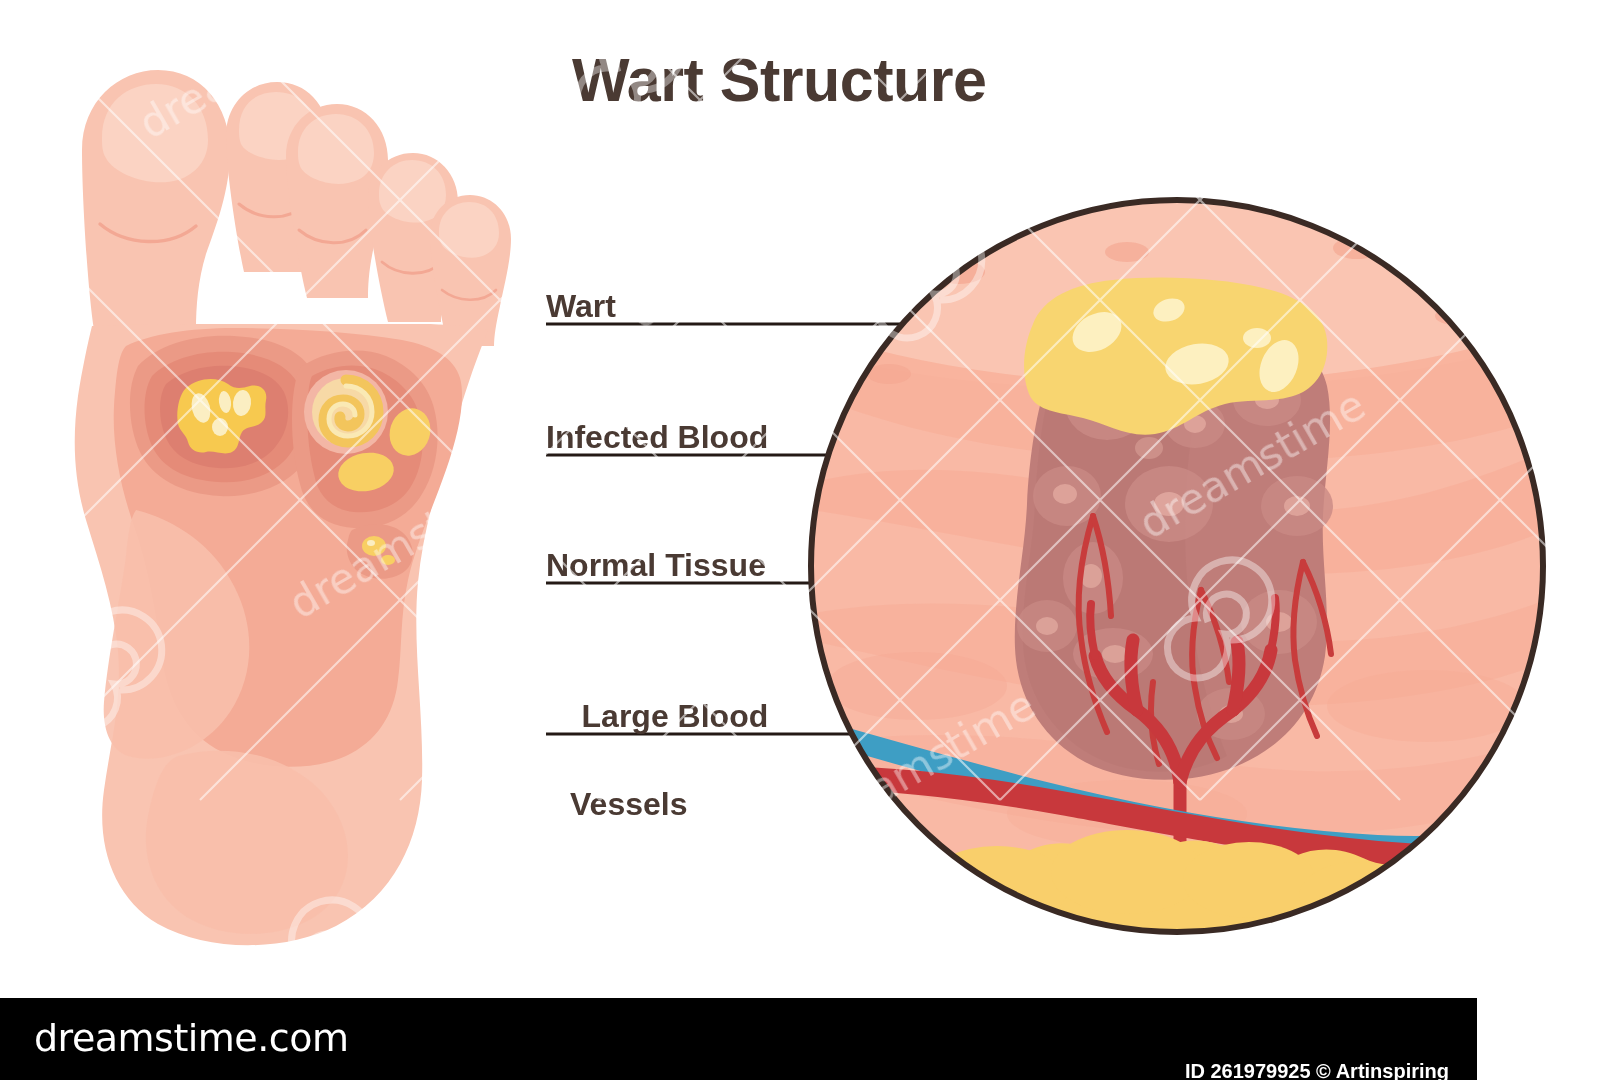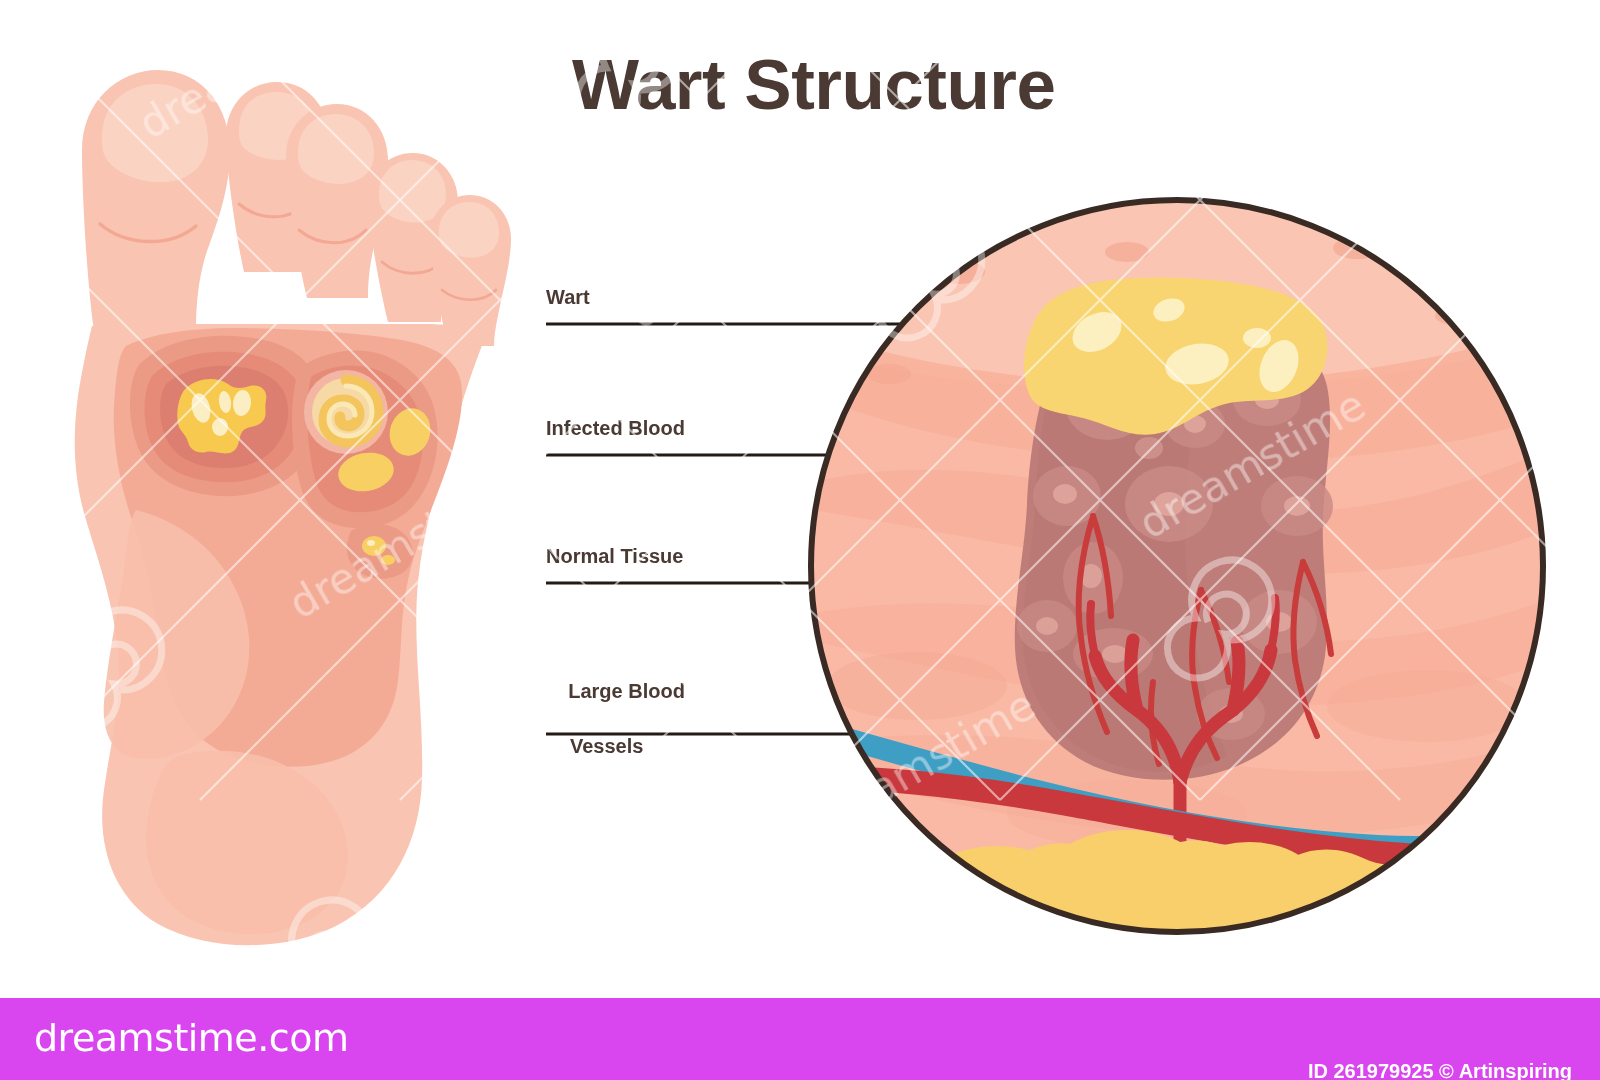--- a/index.html
+++ b/index.html
@@ -17,51 +17,51 @@
     height: 1080px;
     background: #ffffff;
     overflow: hidden;
   }
 
   
   #title {
     position: absolute;
     left: 572px;
     top: 48px;
-    font-size: 71px;
+    font-size: 61px;
     font-weight: bold;
     letter-spacing: -0.5px;
     color: #4a3a33;
     line-height: 1.05;
     white-space: nowrap;
   }
 
   
   .label {
     position: absolute;
-    font-size: 20px;
+    font-size: 32px;
     font-weight: bold;
     color: #4a3a33;
     line-height: 1.38;
     white-space: pre;
   }
   #label-wart          { left: 546px; top: 284px; }
   #label-infected      { left: 546px; top: 415px; }
   #label-normal        { left: 546px; top: 543px; }
   #label-vessels       { left: 546px; top: 650px; }
   #label-vessels .l2   { display: block; padding-left: 24px; }
 
   
   #footer {
     position: absolute;
     left: 0;
     bottom: 0;
-    width: 1600px;
+    width: 1477px;
     height: 82px;
-    background: #d946ef;
+    background: #000000;
   }
   #brand {
     position: absolute;
     left: 34px;
     top: 18px;
     font-size: 38px;
     color: #ffffff;
     font-family: "DejaVu Sans", sans-serif;
     letter-spacing: -0.5px;
   }

